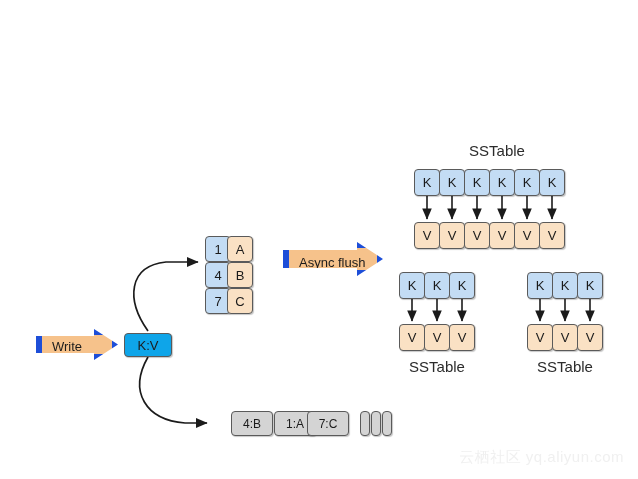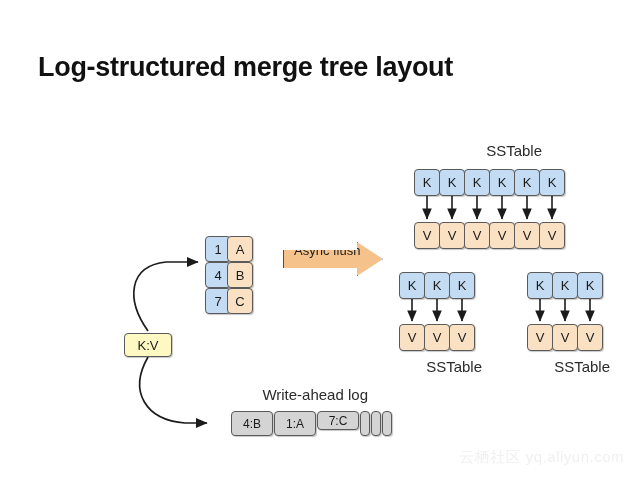--- a/index.html
+++ b/index.html
@@ -11,99 +11,101 @@
   #stage{position:absolute;left:0;top:0;width:638px;height:479px;}
 
   .page-title{
     position:absolute;left:38px;top:52px;
     font-size:27px;font-weight:bold;color:#111111;
     letter-spacing:-0.3px;white-space:nowrap;
   }
 
   .lbl{
     position:absolute;font-size:15px;color:#2b2b2b;
-    white-space:nowrap;text-align:right;
+    white-space:nowrap;text-align:center;
   }
 
   
   .cell{
     position:absolute;box-sizing:border-box;
     border:1px solid #5a5a5a;border-radius:4px;
     display:flex;align-items:center;justify-content:center;
     font-size:13px;color:#1b1b1b;
     box-shadow:1px 1px 1px rgba(0,0,0,.22);
   }
   .cell.k{background:#c3dcf4;}
   .cell.v{background:#fae1c4;}
-  .cell.kv{background:#fef9c3;}
+  .cell.kv{background:#0ea5e9;}
   .cell.wal{background:#d4d4d4;font-size:12px;margin-left:16px;}
 
   
   .blockarrow{
     position:absolute;
     background:#f6c28b;
-    border:1px solid #1d4ed8;
-    display:flex;align-items:flex-start;
+    border:6px solid #1d4ed8;
+    display:flex;align-items:flex-end;
     box-sizing:border-box;
     filter:drop-shadow(1px 1px 1px rgba(0,0,0,.25));
   }
   .blockarrow span{
     font-size:13px;color:#1b1b1b;white-space:nowrap;
     padding-left:10px;
   }
 
   .watermark{
     position:absolute;right:14px;bottom:12px;
     font-size:15px;color:#f0f0f0;white-space:nowrap;
     letter-spacing:.5px;
   }
   svg{position:absolute;left:0;top:0;overflow:visible;}
 </style>
 </head>
 <body>
 
 <div id="stage">
 
-  <div class="page-title">Log-structured merge tree layout</div>
 
   <svg width="638" height="479">
     <defs>
       <marker id="ah" markerWidth="8" markerHeight="8" refX="6.6" refY="3" orient="auto" markerUnits="strokeWidth">
         <path d="M0,0 L7,3 L0,6 z" fill="#1b1b1b"></path>
       </marker>
     </defs>
     <path d="M 148,331 C 126,300 128,266 166,262 L 198,262" fill="none" stroke="#1b1b1b" stroke-width="1.7" marker-end="url(#ah)"></path>
     <path d="M 148,357 C 128,392 146,420 185,423 L 207,423" fill="none" stroke="#1b1b1b" stroke-width="1.7" marker-end="url(#ah)"></path>
   </svg>
 
+  <div class="blockarrow" style="left:36px;top:329px;width:82px;height:31px;
+              clip-path:polygon(0 7px,58px 7px,58px 0,82px 15.5px,58px 31px,58px 24px,0 24px);">
+    <span>Write</span>
+  </div>
 
   <div class="cell kv" style="left:124px;top:333px;width:48px;height:24px;">
     <span>K:V</span>
   </div>
 
 
   <div class="cell k" style="left:205px;top:236px;width:26px;height:26px;">1</div>
   <div class="cell v" style="left:227px;top:236px;width:26px;height:26px;">A</div>
 
   <div class="cell k" style="left:205px;top:262px;width:26px;height:26px;">4</div>
   <div class="cell v" style="left:227px;top:262px;width:26px;height:26px;">B</div>
 
   <div class="cell k" style="left:205px;top:288px;width:26px;height:26px;">7</div>
   <div class="cell v" style="left:227px;top:288px;width:26px;height:26px;">C</div>
 
   <div class="blockarrow" style="left:283px;top:242px;width:100px;height:34px;
               clip-path:polygon(0 8px,74px 8px,74px 0,100px 17px,74px 34px,74px 26px,0 26px);">
     <span>Async flush</span>
   </div>
 
-  <div class="lbl" style="left:222px;top:386px;width:146px;">Write-ahead log</div>
 
   <div class="cell wal" style="left:215px;top:411px;width:42px;height:25px;">4:B</div>
   <div class="cell wal" style="left:258px;top:411px;width:42px;height:25px;">1:A</div>
-  <div class="cell wal" style="left:301px;top:411px;width:42px;height:19px;">7:C</div>
+  <div class="cell wal" style="left:291px;top:411px;width:42px;height:25px;">7:C</div>
   <div class="cell wal" style="left:344px;top:411px;width:10px;height:25px;"></div>
   <div class="cell wal" style="left:355px;top:411px;width:10px;height:25px;"></div>
   <div class="cell wal" style="left:366px;top:411px;width:10px;height:25px;"></div>
 
   <div class="lbl" style="left:452px;top:142px;width:90px;">SSTable</div>
 
   <svg width="638" height="479">
     <g stroke="#1b1b1b" stroke-width="1.6" marker-end="url(#ah)">
       <line x1="427" y1="196" x2="427" y2="219"></line>
       <line x1="452" y1="196" x2="452" y2="219"></line>

